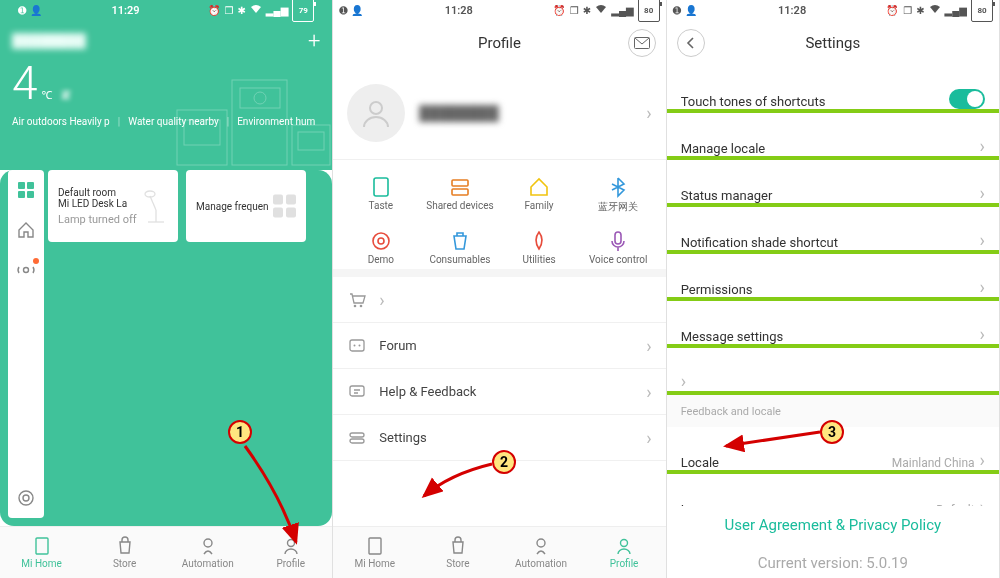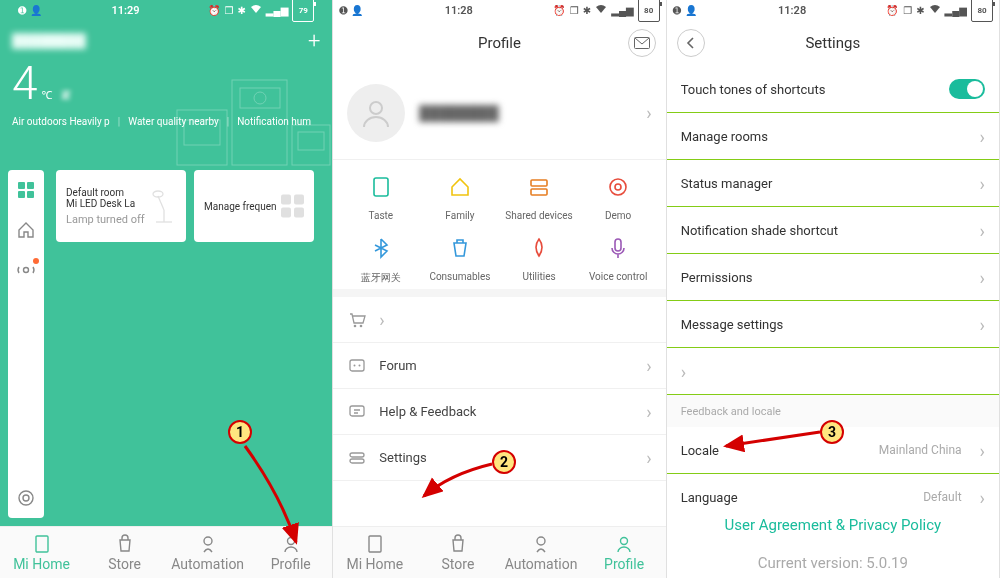--- a/index.html
+++ b/index.html
@@ -82,21 +82,22 @@
   .env-divider { color: rgba(255,255,255,0.5); margin: 0 2px; }
   .house-lines {
     position: absolute; bottom: 0; right: 0; width: 160px; height: 100px;
     opacity: 0.25;
   }
   .s1-main {
     flex: 1;
     background: #40c29a;
     display: flex;
     padding: 0 16px 8px 8px;
-    gap: 12px;
+    gap: 4px;
+    border-radius: 14px;
   }
   .sidebar {
     width: 36px;
     background: #fff;
     border-radius: 4px;
     display: flex;
     flex-direction: column;
     align-items: center;
     padding: 10px 0;
     gap: 20px;
@@ -143,21 +144,21 @@
   .bottom-nav {
     height: 52px;
     background: #fafafa;
     border-top: 1px solid #eee;
     display: flex;
   }
   .bottom-nav .tab {
     flex: 1;
     display: flex; flex-direction: column; align-items: center; justify-content: center;
     gap: 2px;
-    font-size: 14px;
+    font-size: 10px;
     color: #888;
   }
   .bottom-nav .tab.active { color: #40c29a; }
   .tab-icon { width: 20px; height: 20px; display: flex; align-items: center; justify-content: center; }
 
   
   .s2-header {
     height: 46px;
     display: flex; align-items: center; justify-content: center;
     position: relative;
@@ -183,21 +184,21 @@
   .profile-name { flex: 1; filter: blur(3px); color: #666; font-size: 14px; }
   .chev { color: #bbb; font-size: 18px; }
   .icon-grid {
     display: grid;
     grid-template-columns: repeat(4, 1fr);
     padding: 14px 8px 4px;
     row-gap: 14px;
     border-bottom: 8px solid #f5f5f5;
   }
   .icon-item {
-    display: flex; flex-direction: column; align-items: center; gap: 10px;
+    display: flex; flex-direction: column; align-items: center; gap: 0;
     font-size: 10px; color: #666;
   }
   .icon-square {
     width: 26px; height: 26px;
     display: flex; align-items: center; justify-content: center;
   }
   .menu-list { }
   .menu-item {
     height: 46px;
     display: flex; align-items: center;
@@ -217,27 +218,27 @@
     font-size: 15px; color: #333;
   }
   .back-btn {
     position: absolute; left: 10px; top: 50%; transform: translateY(-50%);
     width: 28px; height: 28px; border: 1px solid #ccc; border-radius: 14px;
     display: flex; align-items: center; justify-content: center; color: #666;
   }
   .settings-list { flex: 1; overflow: hidden; }
   .set-item {
     height: 47px;
-    display: flex; align-items: center;
+    display: flex; align-items: flex-end;
     padding: 0 14px;
-    border-bottom: 1px solid #84cc16;
+    border-bottom: 4px solid #84cc16;
     font-size: 13px; color: #333;
   }
   .set-item .set-label { flex: 1; }
-  .set-item .value { color: #aaa; font-size: 12px; margin-right: 18px; }
+  .set-item .value { color: #aaa; font-size: 12px; margin-right: 5px; }
   .section-header {
     height: 32px;
     display: flex; align-items: center;
     padding: 0 14px;
     font-size: 11px; color: #aaa;
     background: #fafafa;
   }
   .toggle {
     width: 36px; height: 20px; border-radius: 10px; background: #1abc9c;
     position: relative;
@@ -304,21 +305,21 @@
     <div class="temp">
       <span class="temp-num">4</span>
       <span class="temp-unit">℃</span>
       <span class="temp-desc">雾</span>
     </div>
     <div class="env-row">
       <span>Air outdoors Heavily p</span>
       <span class="env-divider">|</span>
       <span>Water quality nearby</span>
       <span class="env-divider">|</span>
-      <span>Notification hum</span>
+      <span>Environment hum</span>
     </div>
     <svg class="house-lines" viewBox="0 0 160 100">
       <g stroke="#fff" fill="none" stroke-width="1">
         <rect x="5" y="40" width="50" height="55"></rect>
         <rect x="12" y="50" width="36" height="25"></rect>
         <rect x="60" y="10" width="55" height="85"></rect>
         <rect x="68" y="18" width="40" height="20"></rect>
         <circle cx="88" cy="28" r="6"></circle>
         <rect x="120" y="55" width="38" height="40"></rect>
         <rect x="126" y="62" width="26" height="18"></rect>
@@ -475,54 +476,54 @@
       <span class="icon-square">
           <svg width="24" height="24">
             <rect x="5" y="3" width="14" height="18" rx="2" fill="none" stroke="#1abc9c" stroke-width="1.6"></rect>
           </svg>
         </span>
       <span>Taste</span>
     </div>
     <div class="icon-item">
       <span class="icon-square">
           <svg width="24" height="24">
-            <path d="M4 12 L12 4 L20 12 V20 H4 Z" fill="none" stroke="#f1c40f" stroke-width="1.6"></path>
-          </svg>
-        </span>
-      <span>Family</span>
+            <g fill="none" stroke="#e67e22" stroke-width="1.6">
+              <rect x="4" y="5" width="16" height="6" rx="1"></rect>
+              <rect x="4" y="14" width="16" height="6" rx="1"></rect>
+            </g>
+          </svg>
+        </span>
+      <span>Shared devices</span>
     </div>
     <div class="icon-item">
       <span class="icon-square">
           <svg width="24" height="24">
-            <g fill="none" stroke="#e67e22" stroke-width="1.6">
-              <rect x="4" y="5" width="16" height="6" rx="1"></rect>
-              <rect x="4" y="14" width="16" height="6" rx="1"></rect>
-            </g>
-          </svg>
-        </span>
-      <span>Shared devices</span>
+            <path d="M4 12 L12 4 L20 12 V20 H4 Z" fill="none" stroke="#f1c40f" stroke-width="1.6"></path>
+          </svg>
+        </span>
+      <span>Family</span>
+    </div>
+    <div class="icon-item">
+      <span class="icon-square">
+          <svg width="24" height="24">
+            <path d="M12 3 V21 L18 15 L6 9 M12 3 L18 9 L6 15" fill="none" stroke="#3498db" stroke-width="1.6"></path>
+          </svg>
+        </span>
+      <span>蓝牙网关</span>
     </div>
     <div class="icon-item">
       <span class="icon-square">
           <svg width="24" height="24">
             <g fill="none" stroke="#e74c3c" stroke-width="1.6">
               <circle cx="12" cy="12" r="8"></circle>
               <circle cx="12" cy="12" r="3"></circle>
             </g>
           </svg>
         </span>
       <span>Demo</span>
-    </div>
-    <div class="icon-item">
-      <span class="icon-square">
-          <svg width="24" height="24">
-            <path d="M12 3 V21 L18 15 L6 9 M12 3 L18 9 L6 15" fill="none" stroke="#3498db" stroke-width="1.6"></path>
-          </svg>
-        </span>
-      <span>蓝牙网关</span>
     </div>
     <div class="icon-item">
       <span class="icon-square">
           <svg width="24" height="24">
             <path d="M6 7 H18 L16 20 H8 Z M9 7 V4 H15 V7" fill="none" stroke="#3498db" stroke-width="1.6"></path>
           </svg>
         </span>
       <span>Consumables</span>
     </div>
     <div class="icon-item">
@@ -660,21 +661,21 @@
         </svg>
     </div>
     <span>Settings</span>
   </div>
   <div class="settings-list">
     <div class="set-item">
       <span class="set-label">Touch tones of shortcuts</span>
       <div class="toggle"></div>
     </div>
     <div class="set-item">
-      <span class="set-label">Manage rooms</span>
+      <span class="set-label">Manage locale</span>
       <span class="chev">›</span>
     </div>
     <div class="set-item">
       <span class="set-label">Status manager</span>
       <span class="chev">›</span>
     </div>
     <div class="set-item">
       <span class="set-label">Notification shade shortcut</span>
       <span class="chev">›</span>
     </div>

